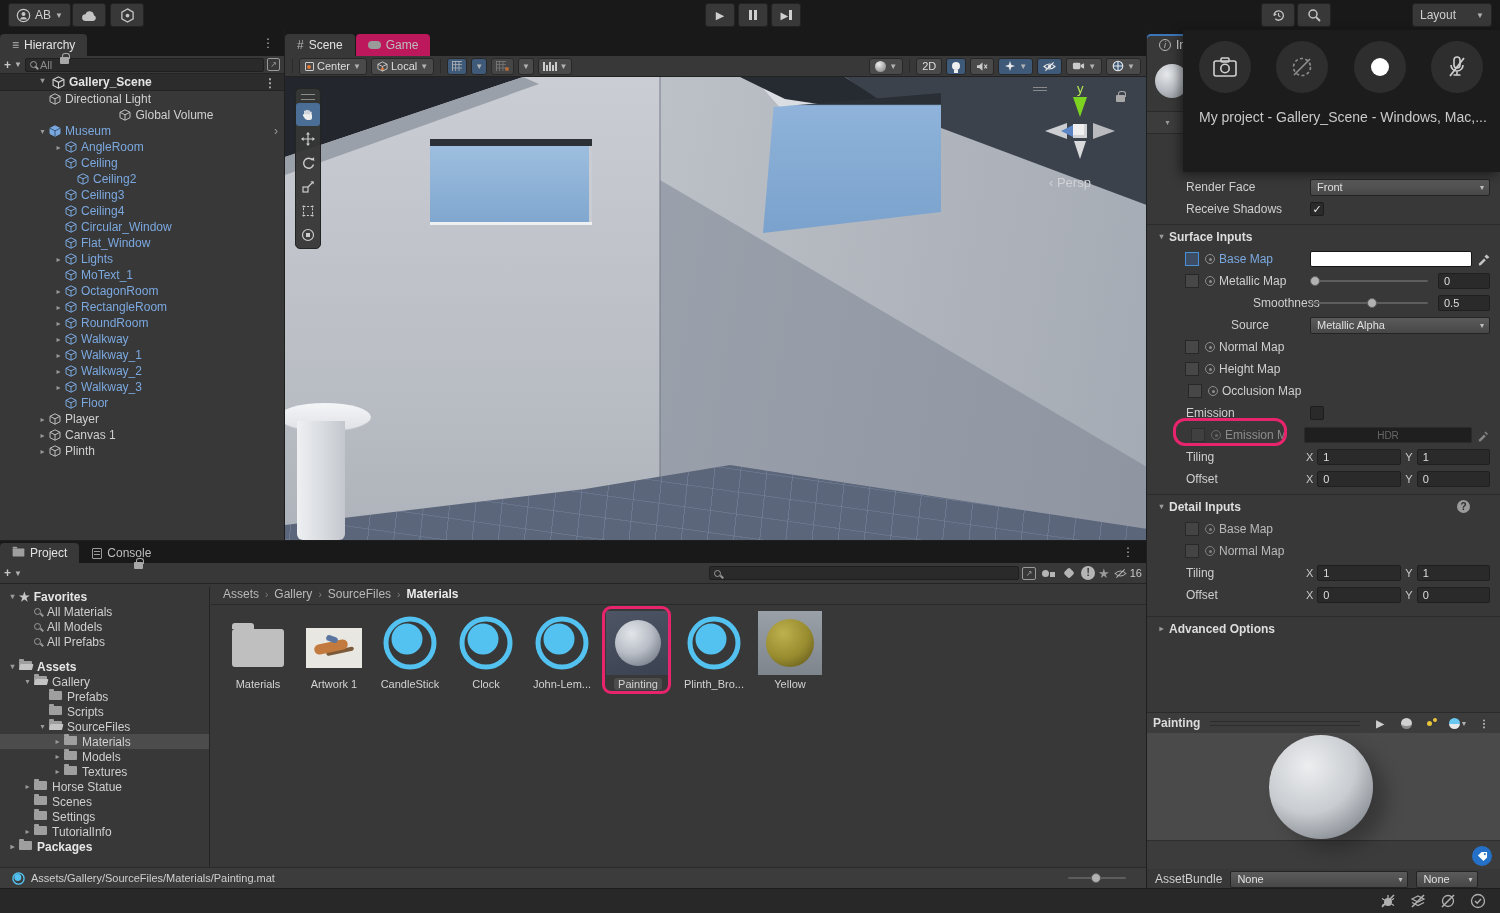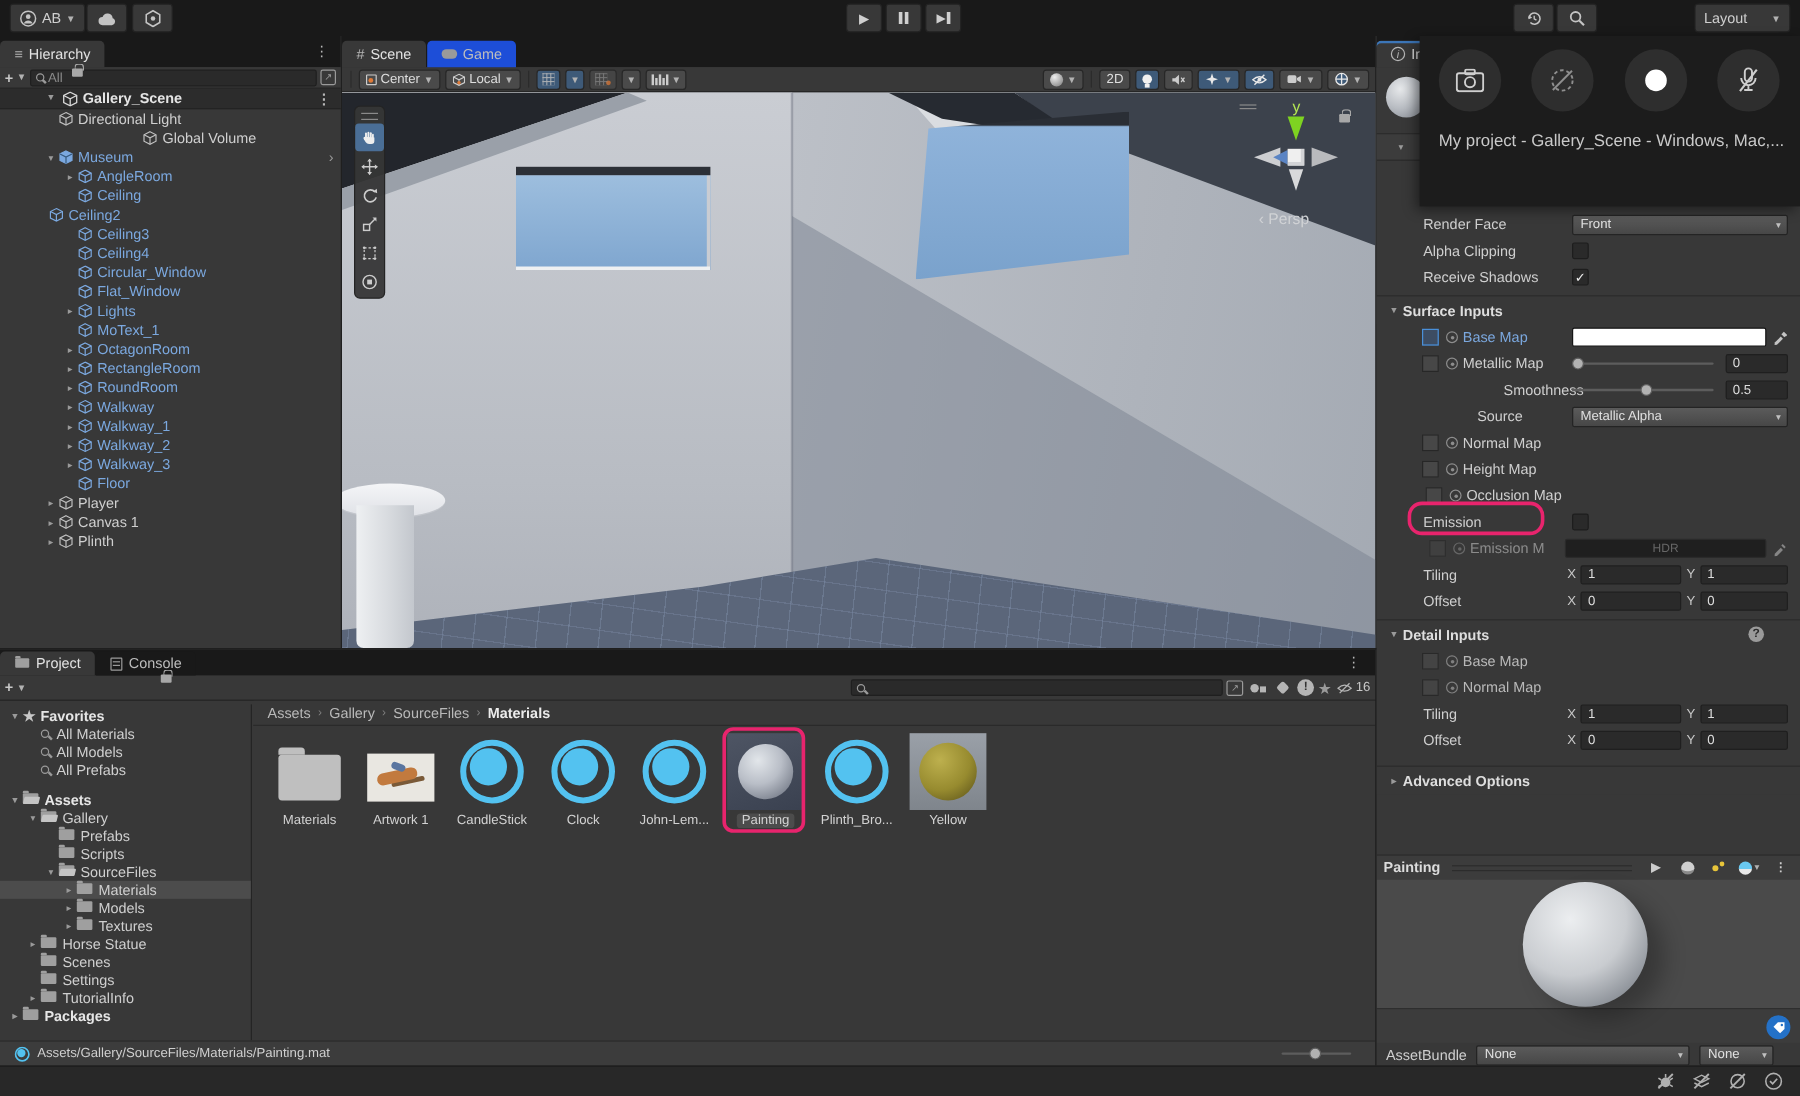--- a/index.html
+++ b/index.html
@@ -246,21 +246,21 @@
         <span>AngleRoom</span>
       </div>
       <div class="hrow blue" style="padding-left: 52px;">
         <span class="arr"></span>
         <svg class="cubeic" width="12" height="12" viewBox="0 0 12 12">
    <path d="M6 0.8 L11 3.3 L11 8.7 L6 11.2 L1 8.7 L1 3.3 Z" fill="none" stroke="#7ba8df"></path>
    <path d="M1 3.3 L6 5.8 L11 3.3 M6 5.8 L6 11.2" fill="none" stroke="#7ba8df"></path>
         </svg>
         <span>Ceiling</span>
       </div>
-      <div class="hrow blue" style="padding-left: 28px;">
+      <div class="hrow blue" style="padding-left: 48px; margin-left: 16px;">
         <span class="arr"></span>
         <svg class="cubeic" width="12" height="12" viewBox="0 0 12 12">
    <path d="M6 0.8 L11 3.3 L11 8.7 L6 11.2 L1 8.7 L1 3.3 Z" fill="none" stroke="#7ba8df"></path>
    <path d="M1 3.3 L6 5.8 L11 3.3 M6 5.8 L6 11.2" fill="none" stroke="#7ba8df"></path>
         </svg>
         <span>Ceiling2</span>
       </div>
       <div class="hrow blue" style="padding-left: 52px;">
         <span class="arr"></span>
         <svg class="cubeic" width="12" height="12" viewBox="0 0 12 12">
@@ -399,21 +399,21 @@
       </div>
     </div>
 </div>
 
 <div class="panel" id="scene" style="left:285px;top:30px;width:862px;height:510px;border-right:1px solid #1f1f1f">
   <div class="tabbar">
     <div class="tab active">
       <span style="color:#b5b5b5">#</span>
       <span>Scene</span>
     </div>
-    <div class="tab" style="background:#1d4ed8">
+    <div class="tab" style="background:#be185d">
       <span style="width:13px;height:8px;background:#9a9a9a;border-radius:4px;position:relative"></span>
       <span>Game</span>
     </div>
   </div>
   <div id="stoolbar">
     <div class="ssep"></div>
     <div class="sbtn">
       <span style="width:9px;height:9px;border:1px solid #ccc;position:relative;border-radius:1px">
           <i style="position:absolute;left:1px;bottom:1px;width:4px;height:4px;border-radius:50%;background:#e07b39"></i>
         </span>
@@ -601,26 +601,20 @@
   <div style="position:absolute;top:146px;left:0;right:0">
     <div class="irow">
       <span>Render Face</span>
       <span class="val">
           <span class="dd">
             <span>Front</span>
           </span>
         </span>
     </div>
     <div class="irow">
-      <span>Alpha Clipping</span>
-      <span class="val">
-          <span class="cb"></span>
-        </span>
-    </div>
-    <div class="irow">
       <span>Receive Shadows</span>
       <span class="val">
           <span class="cb">✓</span>
         </span>
     </div>
 
     <div class="sect">
       <span class="arr" style="position:absolute;left:8px">▾</span>
       <span>Surface Inputs</span>
     </div>

